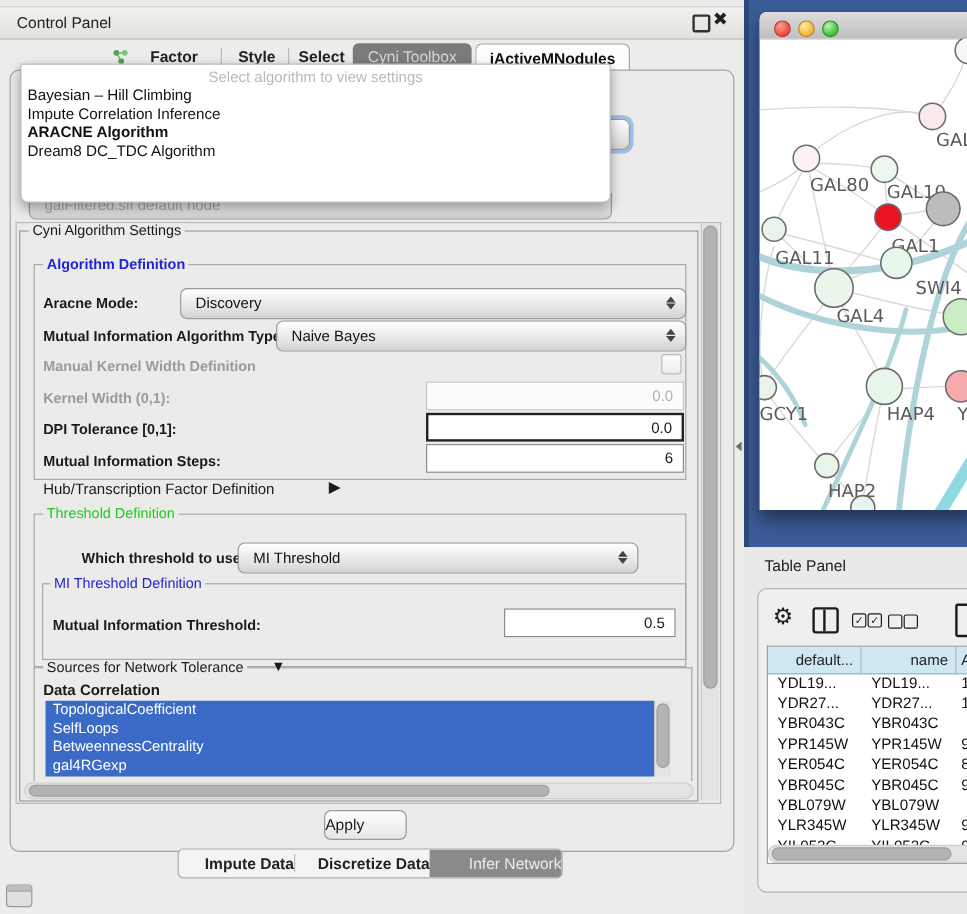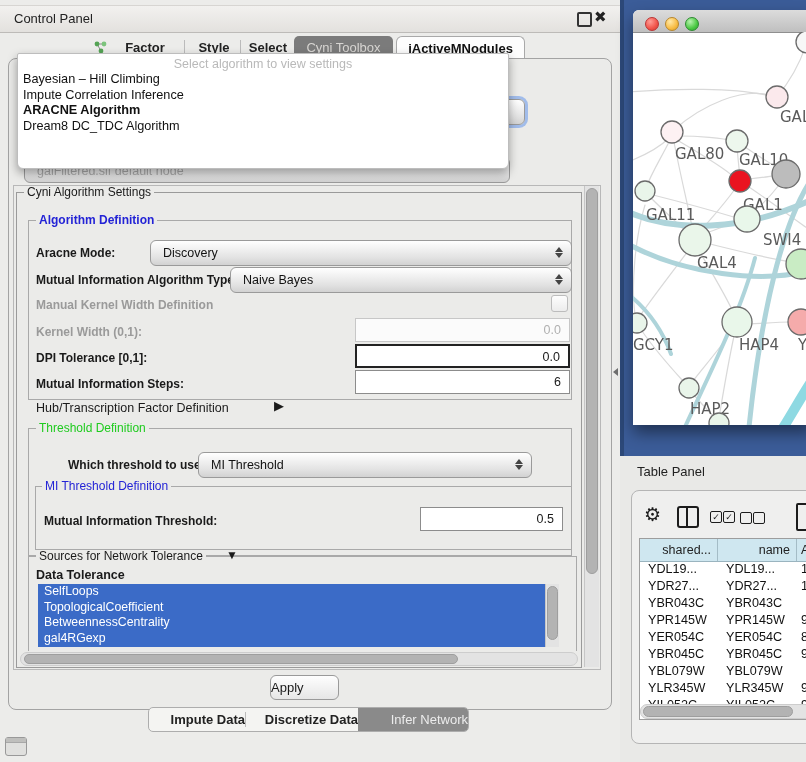--- a/index.html
+++ b/index.html
@@ -184,24 +184,24 @@
 </div>
 
 <div class="abs fset" style="left:35px;top:486px;width:535px;height:62px"></div>
 <div class="abs flabel blue" style="left:42px;top:480px">MI Threshold Definition</div>
 <div class="abs row-label" style="left:44px;top:514px">Mutual Information Threshold:</div>
 <div class="abs tinput" style="left:420px;top:507px;width:143px;height:24px">0.5</div>
 
 <div class="abs fset" style="left:28px;top:556px;width:547px;height:94px;border-bottom:none"></div>
 <div class="abs flabel" style="left:36px;top:550px">Sources for Network Tolerance</div>
 <div class="abs" style="left:226px;top:548px;font-size:12px">▼</div>
-<div class="abs b" style="left:36px;top:568px;font-size:12.5px">Data Tolerance</div>
+<div class="abs b" style="left:36px;top:568px;font-size:12.5px">Data Correlation</div>
 <div class="abs" style="left:38px;top:584px;width:507px;height:63px;background:#3b6bc7;overflow:hidden">
+    <div class="attr-item">TopologicalCoefficient</div>
     <div class="attr-item">SelfLoops</div>
-    <div class="attr-item">TopologicalCoefficient</div>
     <div class="attr-item">BetweennessCentrality</div>
     <div class="attr-item">gal4RGexp</div>
   </div>
 <div class="abs vscroll" style="left:545px;top:584px;width:13px;height:63px">
   <div class="vthumb" style="left:1px;top:2px;width:9px;height:52px"></div>
 </div>
 
 <div class="abs hscroll" style="left:20px;top:652px;width:556px;height:12px">
   <div class="hthumb" style="left:3px;top:1px;width:432px;height:8px"></div>
 </div>
@@ -304,21 +304,21 @@
     <i></i>
   </div>
 <div class="cbx" style="left:710px;top:511px">✓</div>
 <div class="cbx" style="left:723px;top:511px">✓</div>
 <div class="cbx" style="left:740px;top:512px"></div>
 <div class="cbx" style="left:753px;top:512px"></div>
 <div class="abs doc-icon"></div>
 
 <div class="abs ttable">
   <div class="thead">
-    <div class="hc" style="width:78px">shared...</div>
+    <div class="hc" style="width:78px">default...</div>
     <div class="hc" style="width:79px">name</div>
     <div class="hc" style="width:40px;text-align:left;padding-left:4px">A</div>
   </div>
   <div id="trows">
       <div class="t-row" style="top: 22px;">
         <div class="c" style="width: 78px; padding-left: 8px;">YDL19...</div>
         <div class="c" style="width: 79px; padding-left: 8px;">YDL19...</div>
         <div class="c" style="width: 40px; padding-left: 4px;">13</div>
       </div>
       <div class="t-row" style="top: 39px;">

